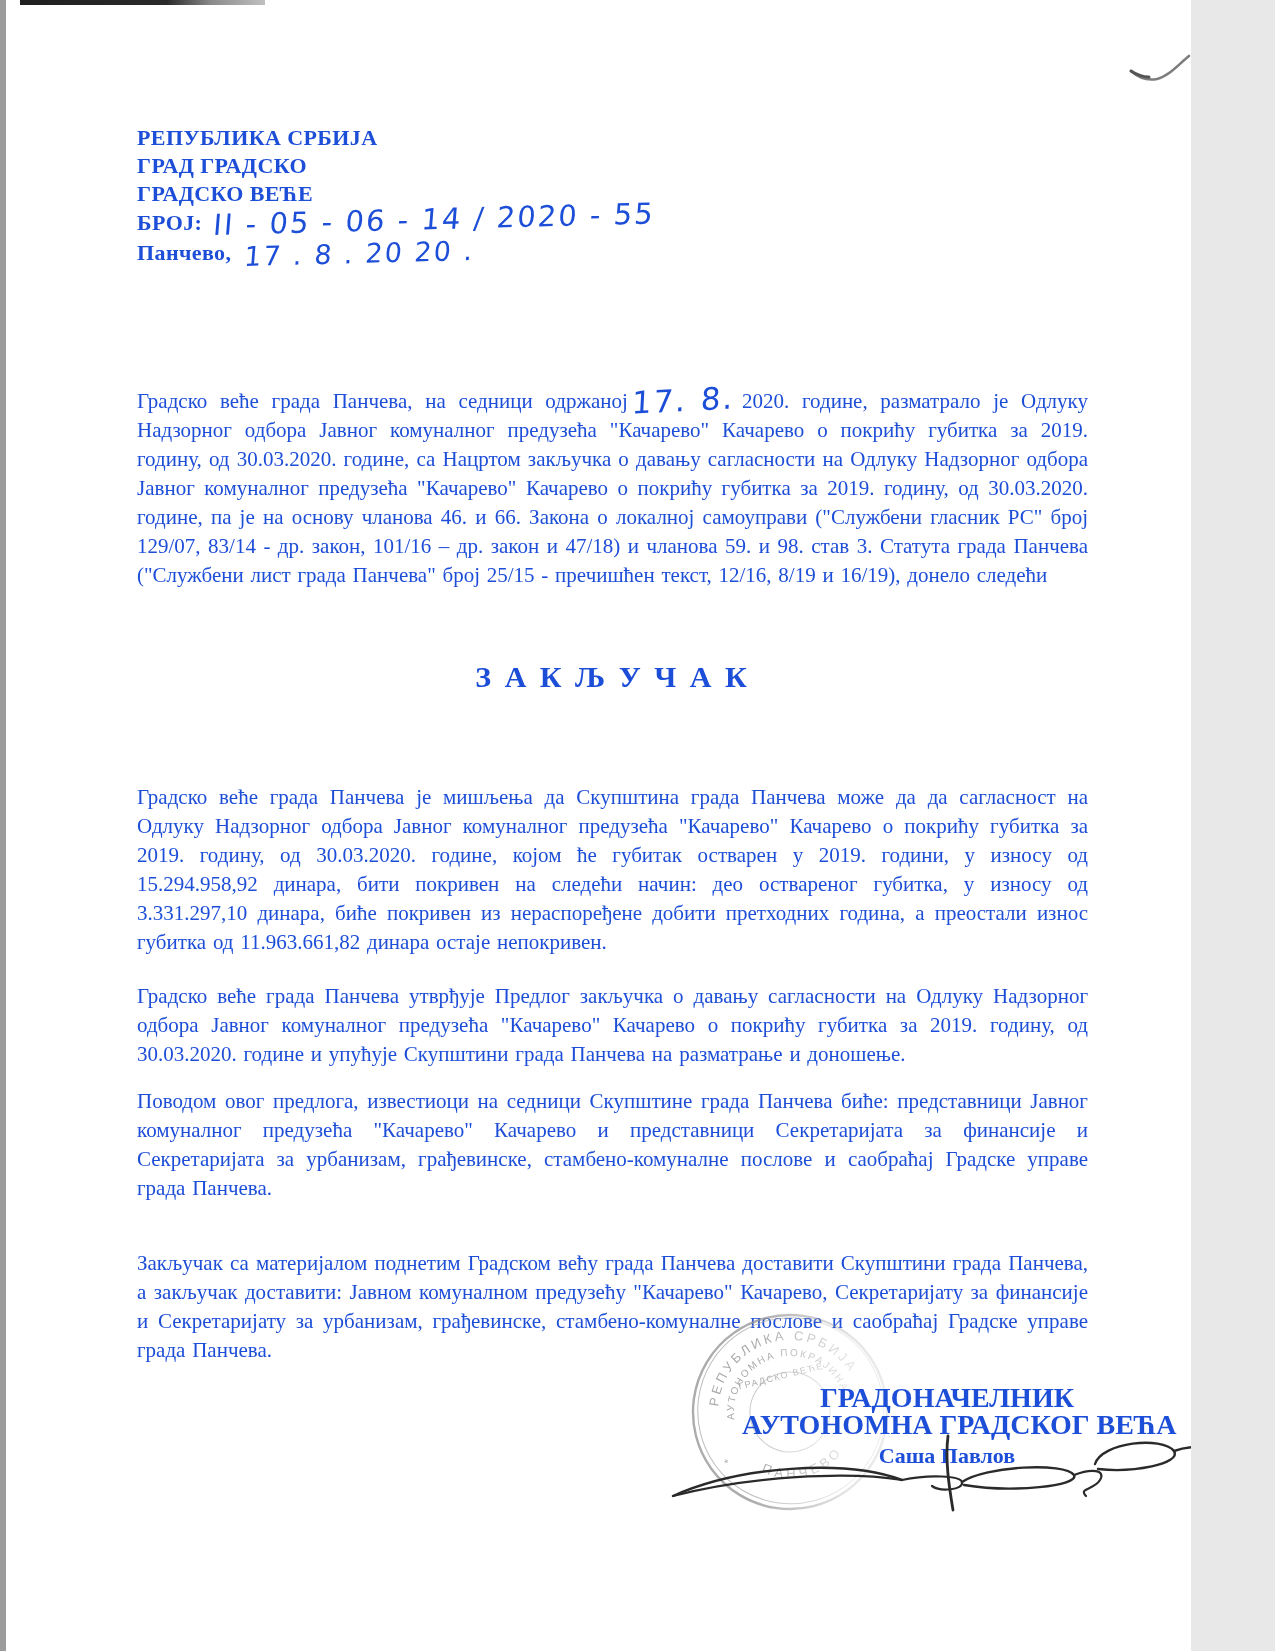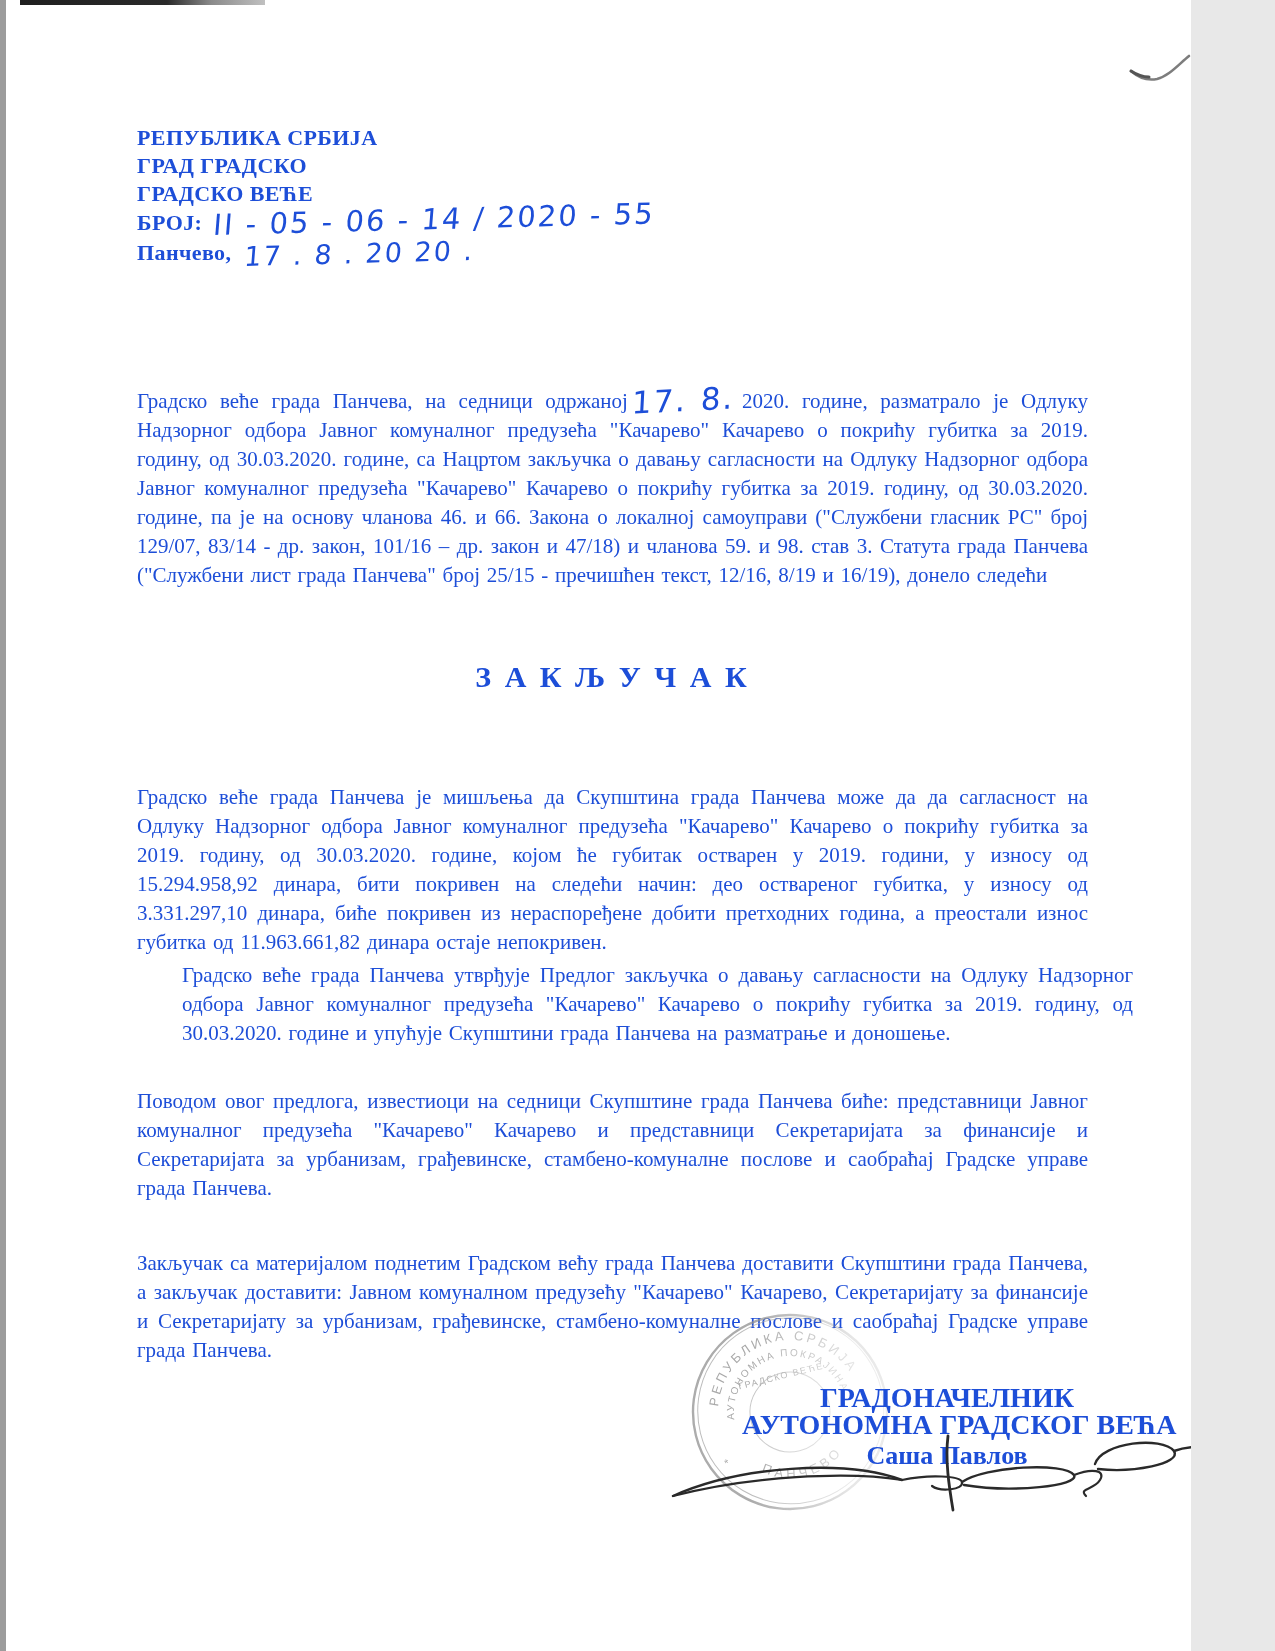--- a/index.html
+++ b/index.html
@@ -52,21 +52,21 @@
     padding:0 8px 0 4px;
   }
   .heading{
     position:absolute;left:137px;top:660px;width:951px;
     text-align:center;font-weight:bold;font-size:30px;letter-spacing:3px;
   }
 
   
   .sig-block{position:absolute;left:742px;top:1384px;width:410px;text-align:center;}
   .sig-title{font-weight:bold;font-size:28px;line-height:27px;white-space:nowrap;}
-  .sig-name{font-weight:bold;font-size:26px;line-height:27px;margin-top:4px;}
+  .sig-name{font-weight:bold;font-size:22px;line-height:27px;margin-top:4px;}
 
   
   .stamp{
     position:absolute;left:688px;top:1310px;width:204px;height:204px;
     opacity:.8;
     -webkit-mask-image:linear-gradient(105deg,rgba(0,0,0,.95) 35%,rgba(0,0,0,.28) 75%,rgba(0,0,0,.18));
     mask-image:linear-gradient(105deg,rgba(0,0,0,.95) 35%,rgba(0,0,0,.28) 75%,rgba(0,0,0,.18));
     transform:rotate(-14deg);
   }
   .stamp text{fill:#8d8d8d;font-family:"Liberation Sans",sans-serif;}
@@ -98,21 +98,21 @@
       <span class="lh-line">Панчево,</span>
       <span class="hand hand-date">17 . 8 . 20 20 .</span>
     </div>
   </div>
 
   <p class="para" style="top:366px;"><span>Градско веће града Панчева, на седници одржаној</span><span class="inline-date">17. 8.</span><span>2020. године, разматрало је Одлуку Надзорног одбора Јавног комуналног предузећа "Качарево" Качарево о покрићу губитка за 2019. годину, од 30.03.2020. године, са Нацртом закључка о давању сагласности на Одлуку Надзорног одбора Јавног комуналног предузећа "Качарево" Качарево о покрићу губитка за 2019. годину, од 30.03.2020. године, па је на основу чланова 46. и 66. Закона о локалној самоуправи ("Службени гласник РС" број 129/07, 83/14 - др. закон, 101/16 – др. закон и 47/18) и чланова 59. и 98. став 3. Статута града Панчева ("Службени лист града Панчева" број 25/15 - пречишћен текст, 12/16, 8/19 и 16/19), донело следећи</span></p>
 
   <div class="heading">З А К Љ У Ч А К</div>
 
   <p class="para" style="top:762px;">Градско веће града Панчева је мишљења да Скупштина града Панчева може да да сагласност на Одлуку Надзорног одбора Јавног комуналног предузећа "Качарево" Качарево о покрићу губитка за 2019. годину, од 30.03.2020. године, којом ће губитак остварен у 2019. години, у износу од 15.294.958,92 динара, бити покривен на следећи начин: део оствареног губитка, у износу од 3.331.297,10 динара, биће покривен из нераспоређене добити претходних година, а преостали износ губитка од 11.963.661,82 динара остаје непокривен.</p>
-  <p class="para" style="top:940px;margin-left:45px;">Градско веће града Панчева утврђује Предлог закључка о давању сагласности на Одлуку Надзорног одбора Јавног комуналног предузећа "Качарево" Качарево о покрићу губитка за 2019. годину, од 30.03.2020. године и упућује Скупштини града Панчева на разматрање и доношење.</p>
+  <p class="para" style="top:961px;">Градско веће града Панчева утврђује Предлог закључка о давању сагласности на Одлуку Надзорног одбора Јавног комуналног предузећа "Качарево" Качарево о покрићу губитка за 2019. годину, од 30.03.2020. године и упућује Скупштини града Панчева на разматрање и доношење.</p>
   <p class="para" style="top:1066px;">Поводом овог предлога, известиоци на седници Скупштине града Панчева биће: представници Јавног комуналног предузећа "Качарево" Качарево и представници Секретаријата за финансије и Секретаријата за урбанизам, грађевинске, стамбено-комуналне послове и саобраћај Градске управе града Панчева.</p>
   <p class="para" style="top:1228px;">Закључак са материјалом поднетим Градском већу града Панчева доставити Скупштини града Панчева, а закључак доставити: Јавном комуналном предузећу "Качарево" Качарево, Секретаријату за финансије и Секретаријату за урбанизам, грађевинске, стамбено-комуналне послове и саобраћај Градске управе града Панчева.</p>
 
   <svg class="stamp" viewBox="0 0 204 204">
     <defs>
       <path id="arcTop" d="M 30,102 A 72,72 0 0 1 174,102" fill="none"></path>
       <path id="arcInner" d="M 46,102 A 56,56 0 0 1 158,102" fill="none"></path>
       <path id="arcBottom" d="M 36,102 A 66,66 0 0 0 168,102" fill="none"></path>
     </defs>
     <circle cx="102" cy="102" r="97" fill="none" stroke="#919191" stroke-width="2.4"></circle>

